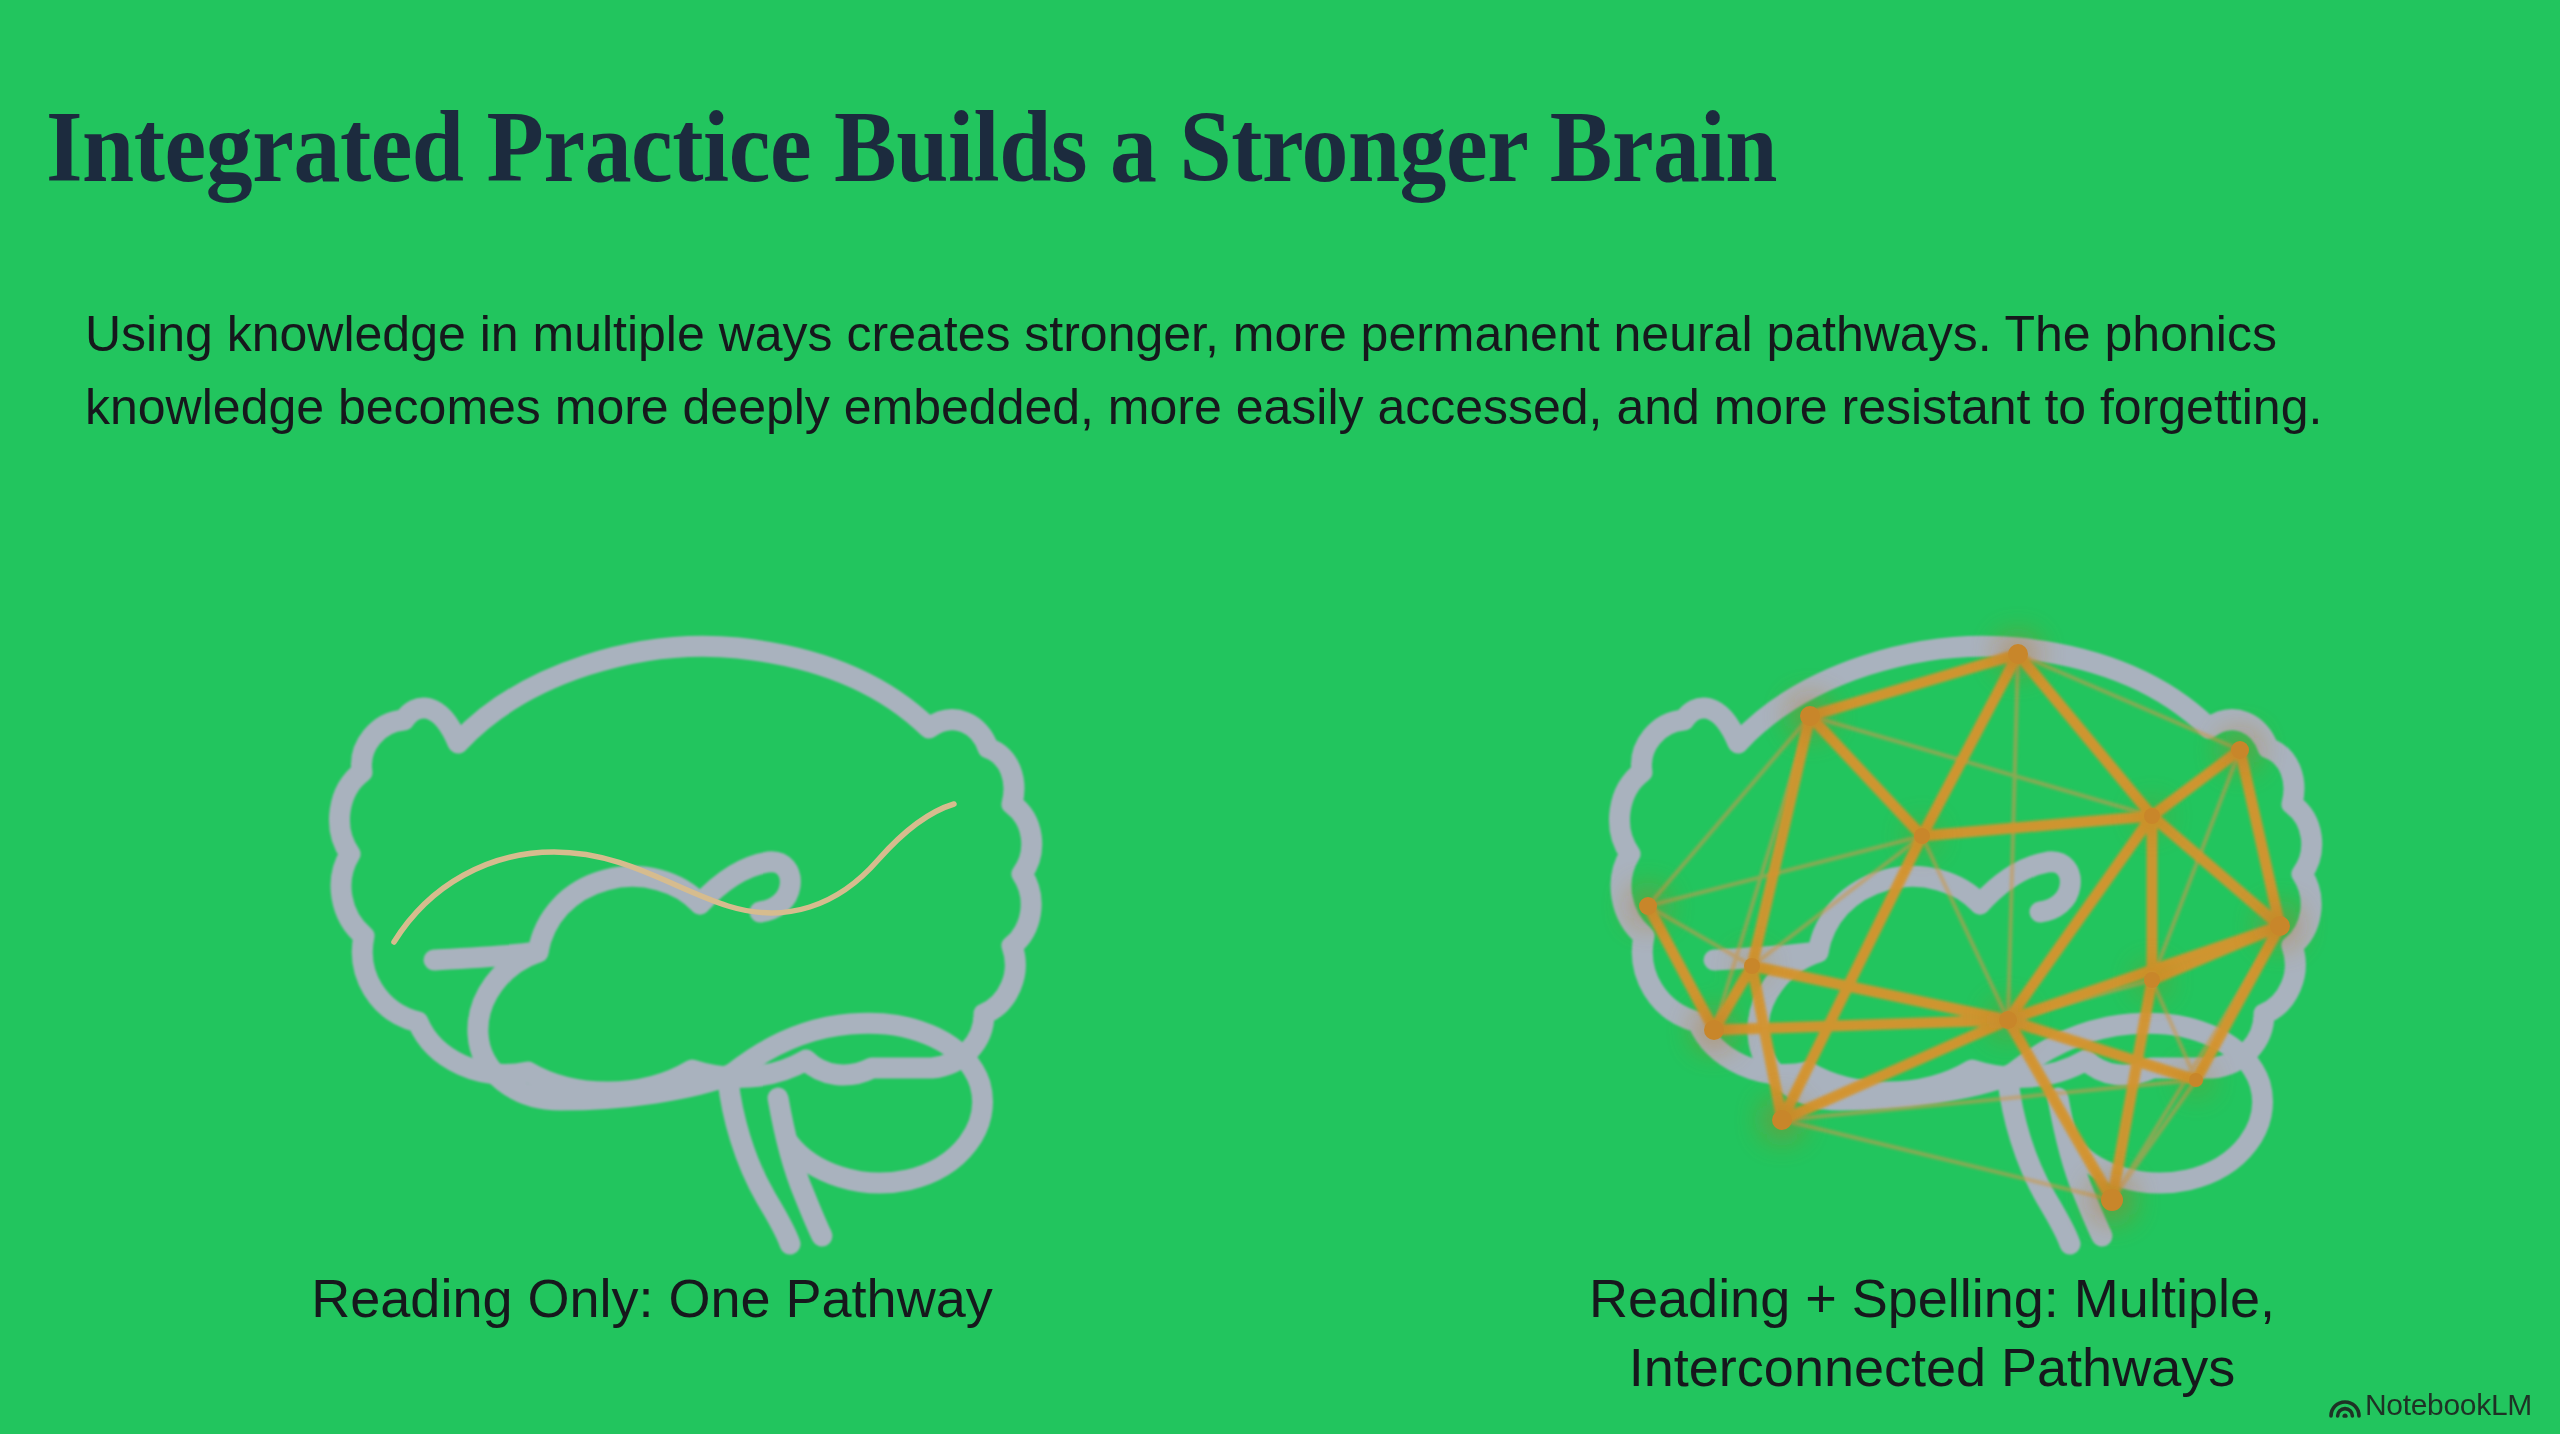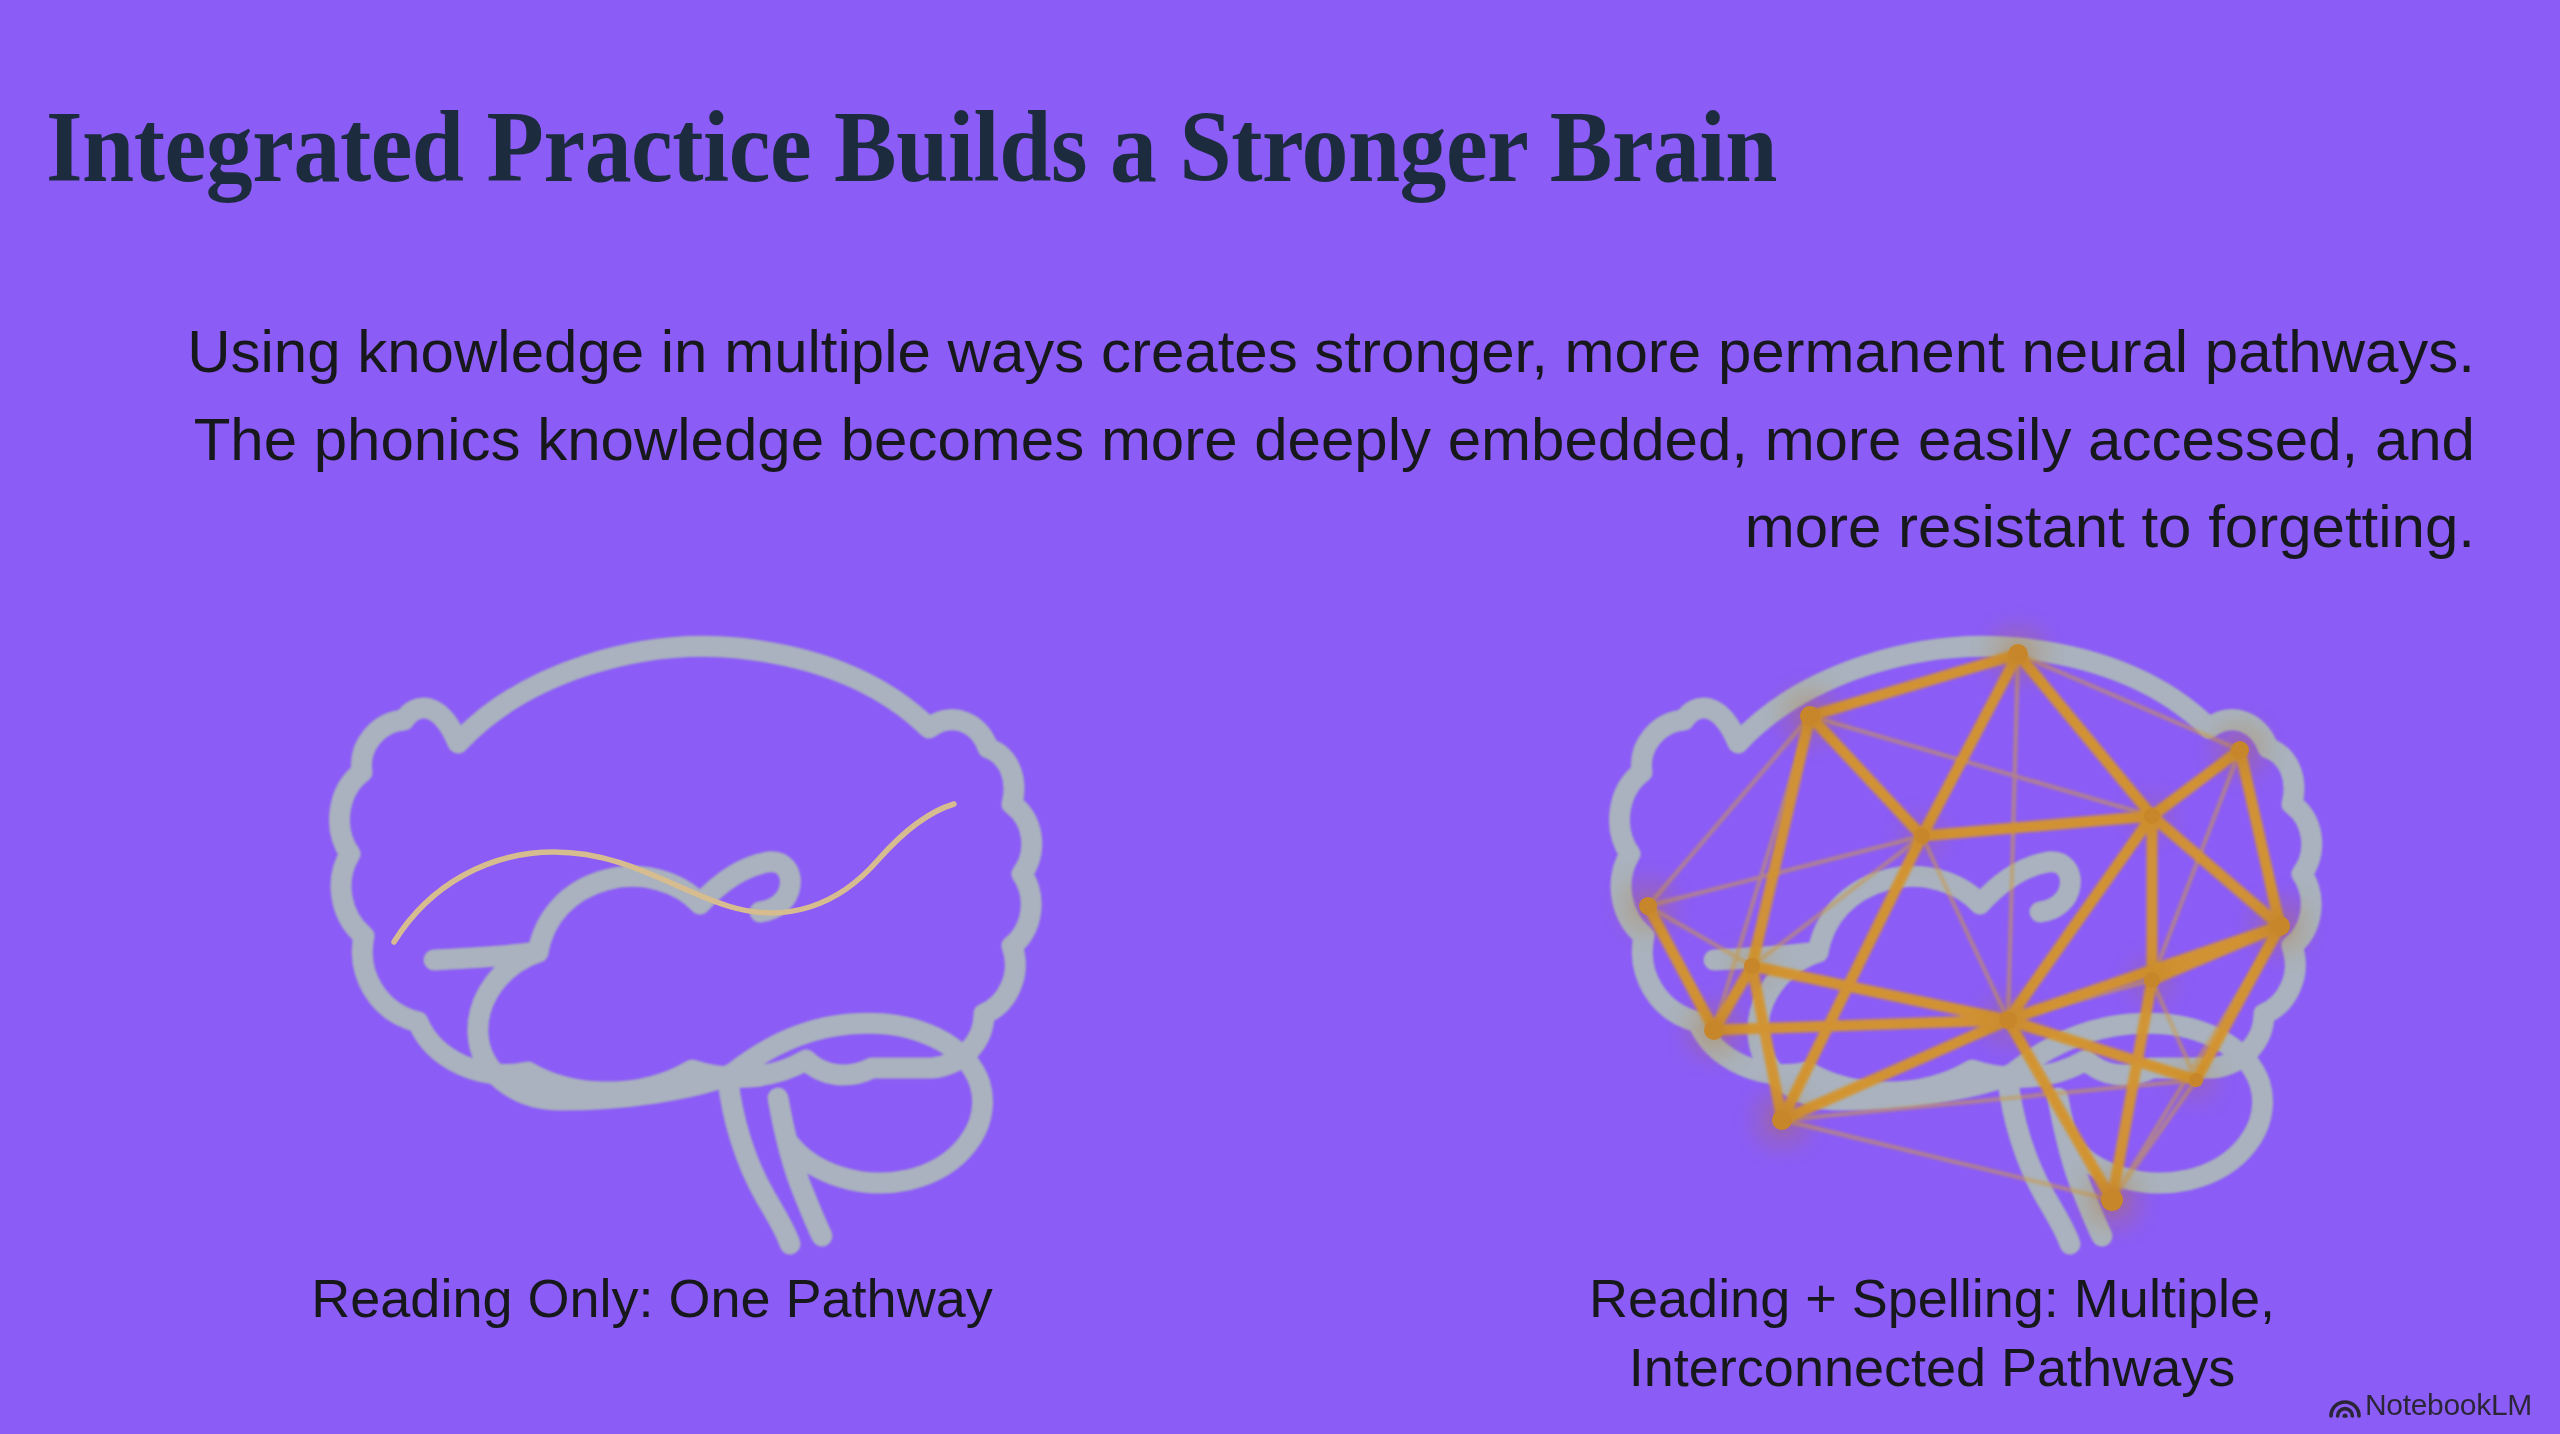--- a/index.html
+++ b/index.html
@@ -11,21 +11,21 @@
     height: 1434px;
     background: #F7F4EE;
     font-family: "Liberation Sans", sans-serif;
     overflow: hidden;
     position: relative;
   }
 
   .slide {
     position: absolute;
     inset: 0;
-    background: #8b5cf6;
+    background: #22c55e;
   }
 
   
   .slide-title {
     position: absolute;
     left: 46px;
     top: 22px;
     width: 2470px;
     font-family: "Liberation Serif", "DejaVu Serif", serif;
     font-weight: 700;
@@ -37,24 +37,24 @@
     transform-origin: left top;
     white-space: nowrap;
   }
 
   .slide-subtitle {
     position: absolute;
     left: 50%;
     transform: translateX(-50%);
     top: 248px;
     width: 2390px;
-    text-align: right;
+    text-align: left;
     font-family: "Liberation Sans", sans-serif;
     font-weight: 400;
-    font-size: 60px;
+    font-size: 50px;
     line-height: 1.46;
     color: #16181C;
   }
 
   
   .panels {
     position: absolute;
     left: 12px;
     top: 560px;
     width: 2560px;

